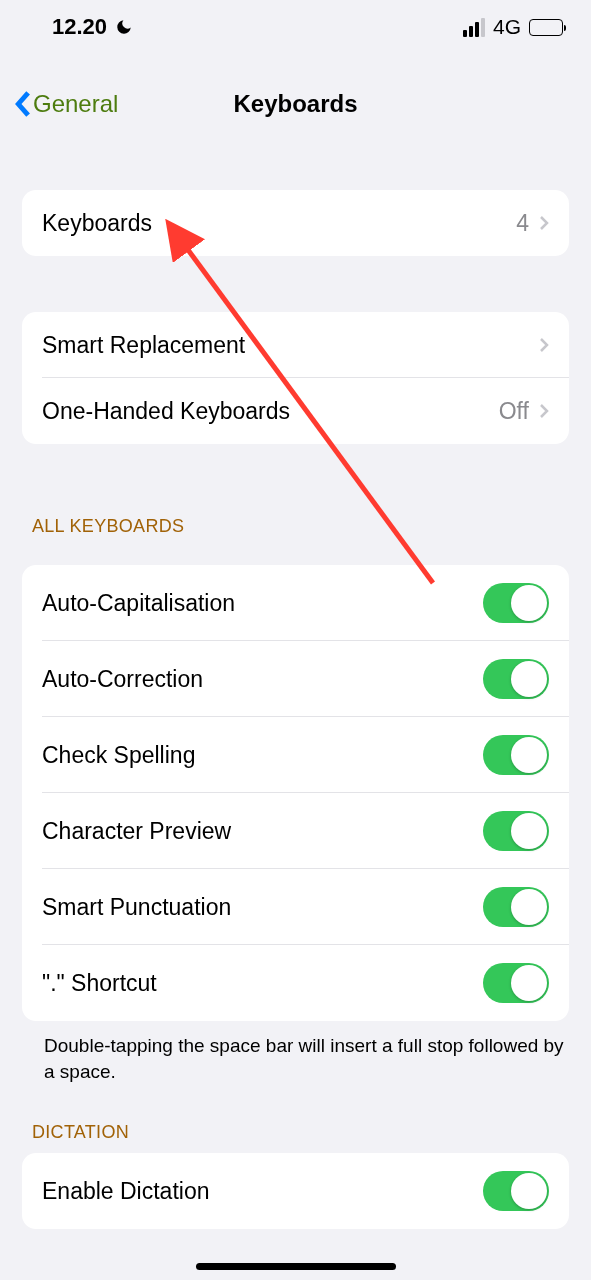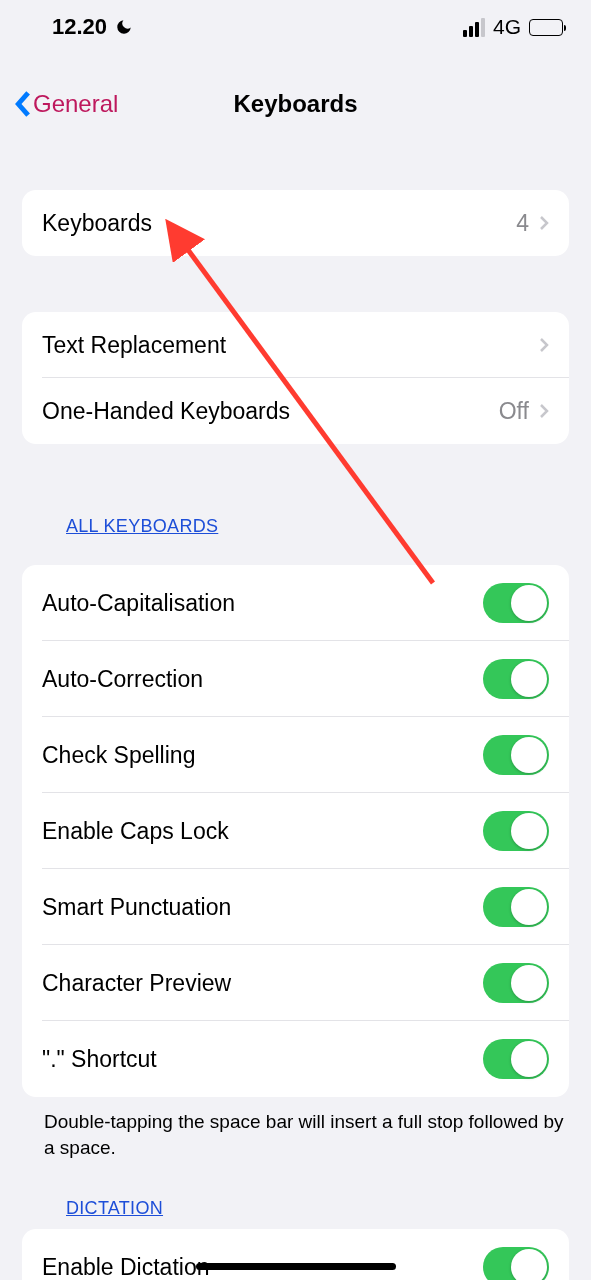--- a/index.html
+++ b/index.html
@@ -45,21 +45,21 @@
       height: 64px;
       display: flex;
       align-items: center;
       position: relative;
       padding: 0 14px;
       margin-top: 18px;
     }
     .back-button {
       display: flex;
       align-items: center;
-      color: #be185d;
+      color: #4d7c0f;
       font-size: 24px;
       gap: 2px;
     }
     .back-chevron { width: 17px; height: 28px; stroke: #007aff; stroke-width: 3.5; fill: none; }
     .nav-title {
       position: absolute; left: 50%; transform: translateX(-50%);
       font-size: 24px; font-weight: 600;
     }
 
     .section { margin: 0 22px; }
@@ -83,25 +83,24 @@
     .row:not(:last-child)::after {
       content: ""; position: absolute; left: 20px; right: 0; bottom: 0;
       height: 1px; background: #e3e3e7;
     }
     .row-label { flex: 1; color: #000; }
     .row-value { color: #8a8a8e; font-size: 23px; margin-right: 10px; }
     .row-chevron { width: 10px; height: 16px; stroke: #c7c7cc; stroke-width: 2.5; fill: none; }
 
     .header-label {
       font-size: 18px;
-      color: #1d4ed8;
+      color: #a16207;
       text-transform: uppercase;
-      padding: 0 22px 10px 66px;
+      padding: 0 22px 10px 32px;
       letter-spacing: 0.3px;
-      text-decoration: underline;
     }
     .h-allkb { margin-top: 72px; }
     .h-dict { margin-top: 38px; }
 
     .footer-text {
       font-size: 19px;
       color: #000000;
       padding: 12px 4px 0 22px;
       line-height: 1.35;
     }
@@ -168,21 +167,21 @@
       <span class="row-label">Keyboards</span>
       <span class="row-value">4</span>
       <svg class="row-chevron" viewBox="0 0 10 16">
           <polyline points="2,2 8,8 2,14"></polyline>
         </svg>
     </div>
   </div>
 
   <div class="group g2">
     <div class="row">
-      <span class="row-label">Text Replacement</span>
+      <span class="row-label">Smart Replacement</span>
       <svg class="row-chevron" viewBox="0 0 10 16">
           <polyline points="2,2 8,8 2,14"></polyline>
         </svg>
     </div>
     <div class="row">
       <span class="row-label">One-Handed Keyboards</span>
       <span class="row-value">Off</span>
       <svg class="row-chevron" viewBox="0 0 10 16">
           <polyline points="2,2 8,8 2,14"></polyline>
         </svg>
@@ -209,35 +208,28 @@
         </div>
     </div>
     <div class="row">
       <span class="row-label">Check Spelling</span>
       <div class="switch">
           <div class="switch-track"></div>
           <div class="switch-knob"></div>
         </div>
     </div>
     <div class="row">
-      <span class="row-label">Enable Caps Lock</span>
+      <span class="row-label">Character Preview</span>
       <div class="switch">
           <div class="switch-track"></div>
           <div class="switch-knob"></div>
         </div>
     </div>
     <div class="row">
       <span class="row-label">Smart Punctuation</span>
-      <div class="switch">
-          <div class="switch-track"></div>
-          <div class="switch-knob"></div>
-        </div>
-    </div>
-    <div class="row">
-      <span class="row-label">Character Preview</span>
       <div class="switch">
           <div class="switch-track"></div>
           <div class="switch-knob"></div>
         </div>
     </div>
     <div class="row">
       <span class="row-label">"." Shortcut</span>
       <div class="switch">
           <div class="switch-track"></div>
           <div class="switch-knob"></div>

